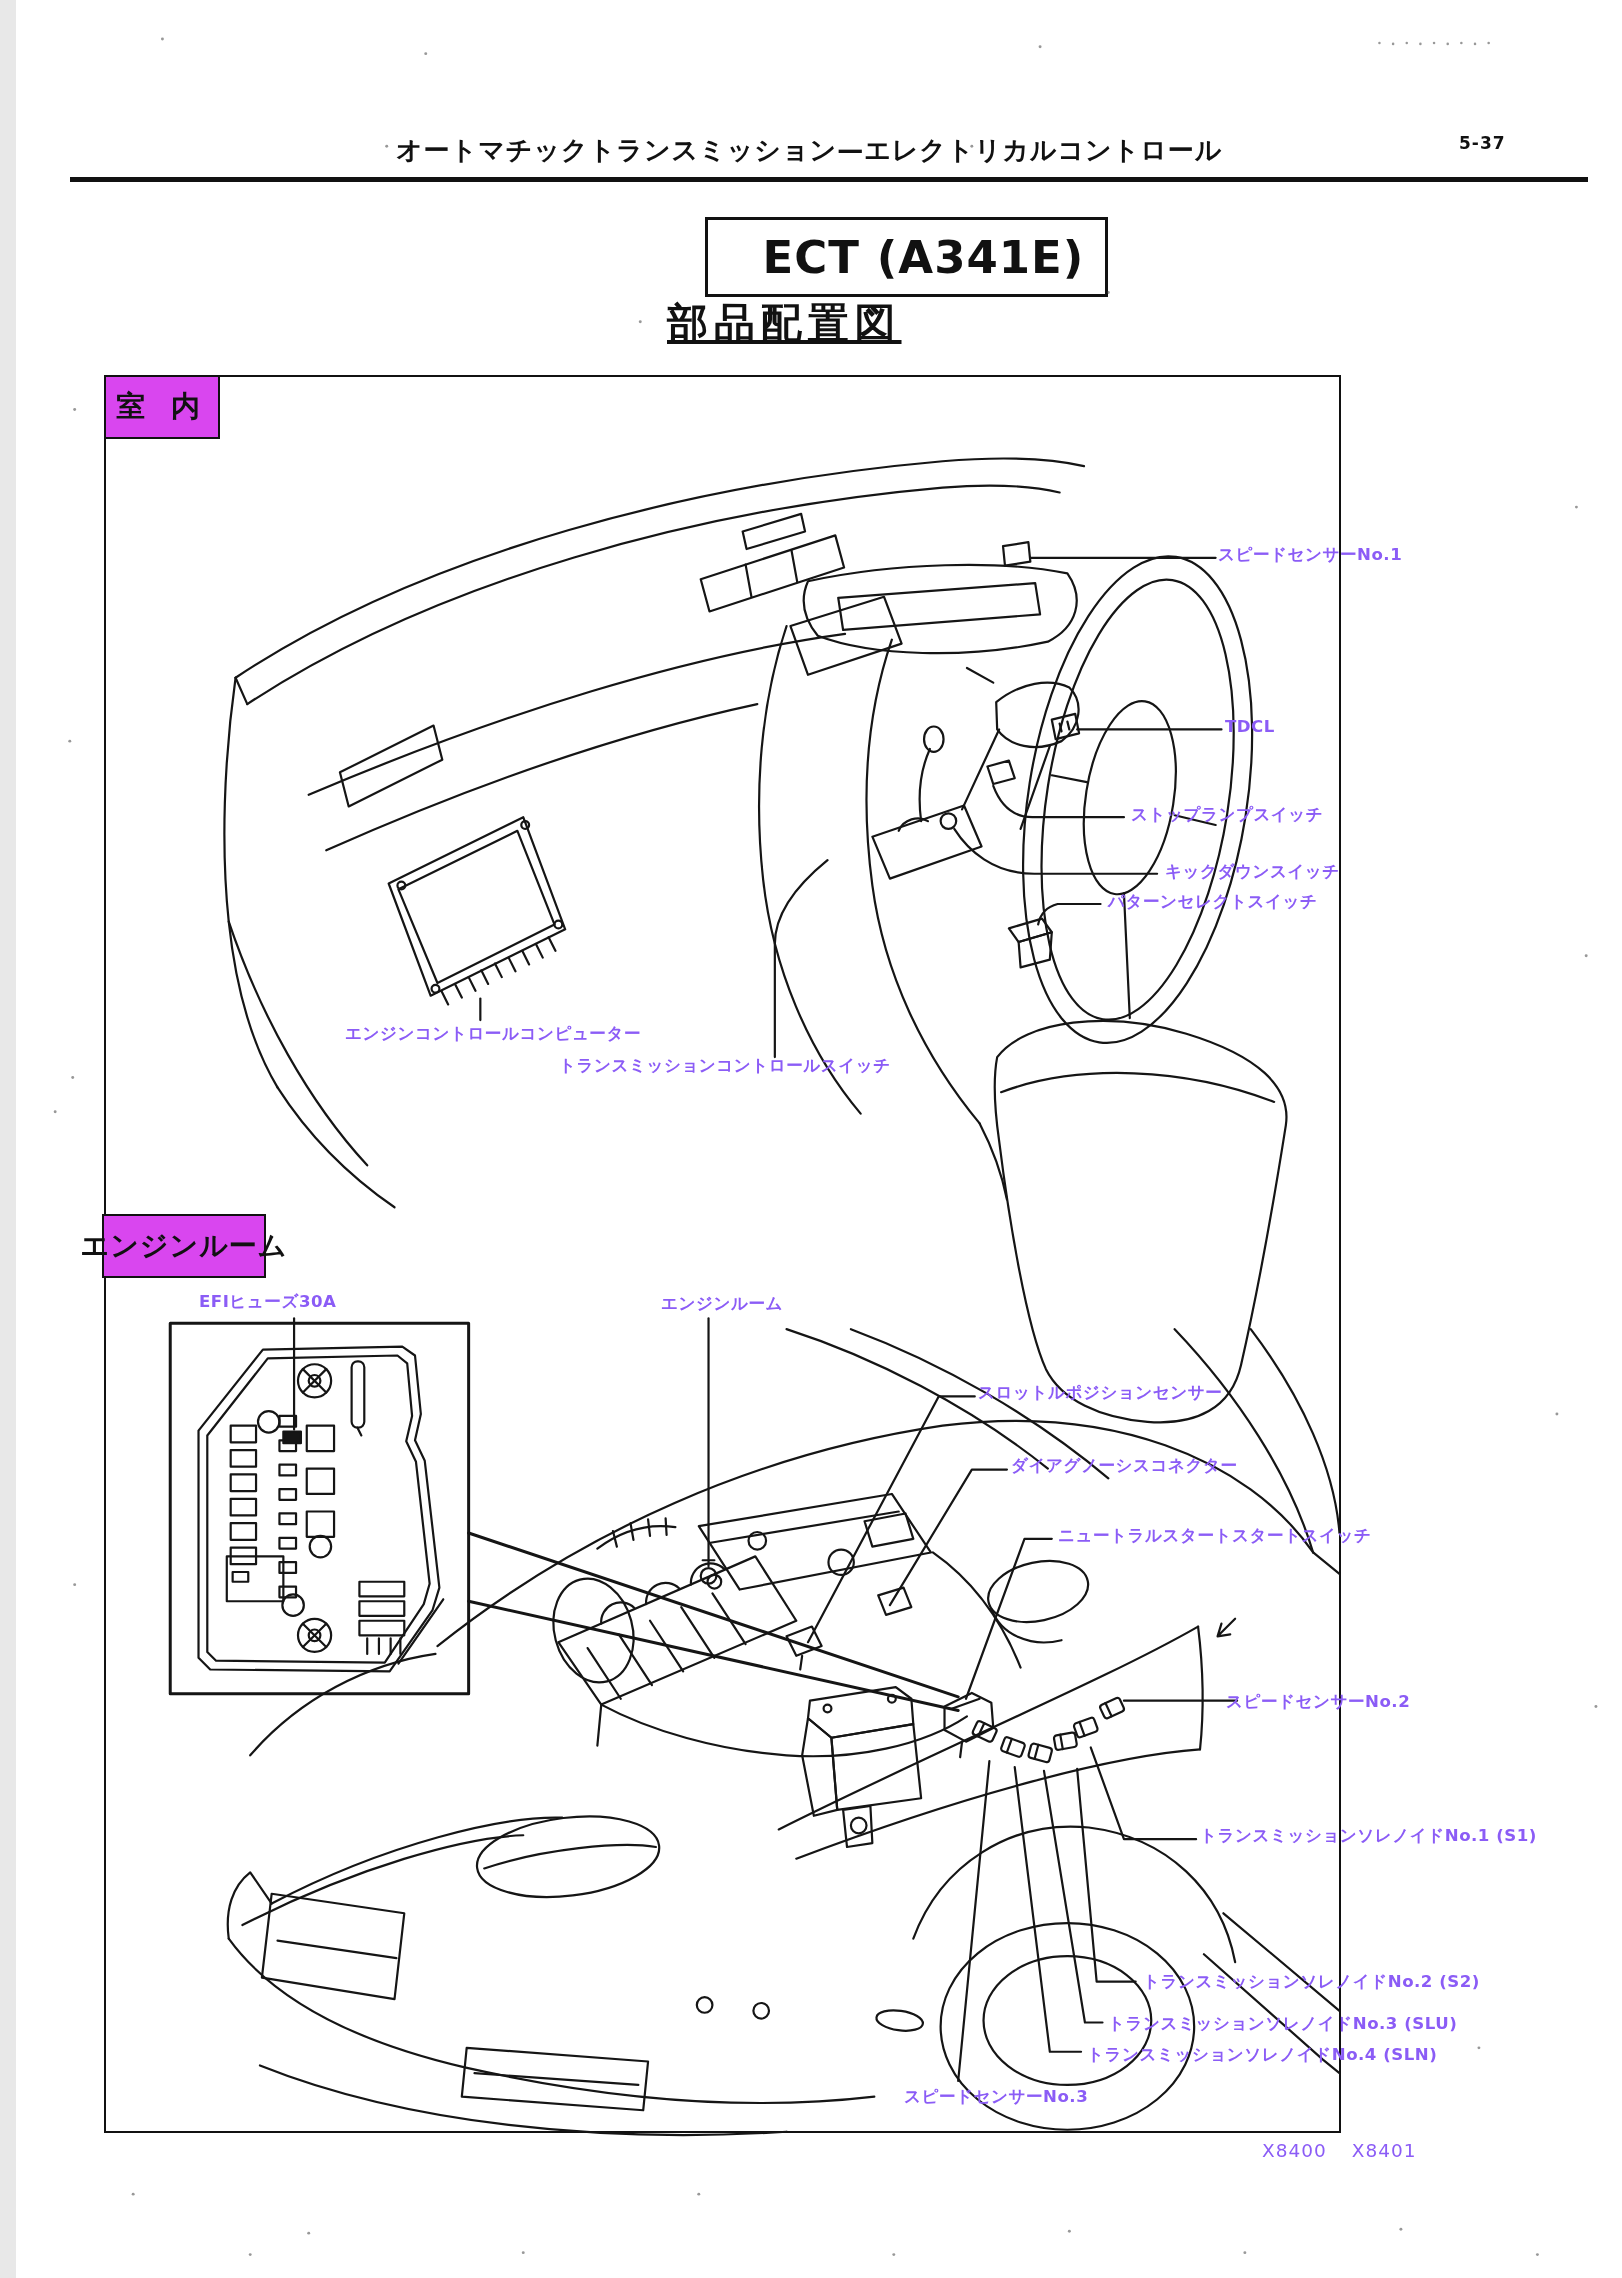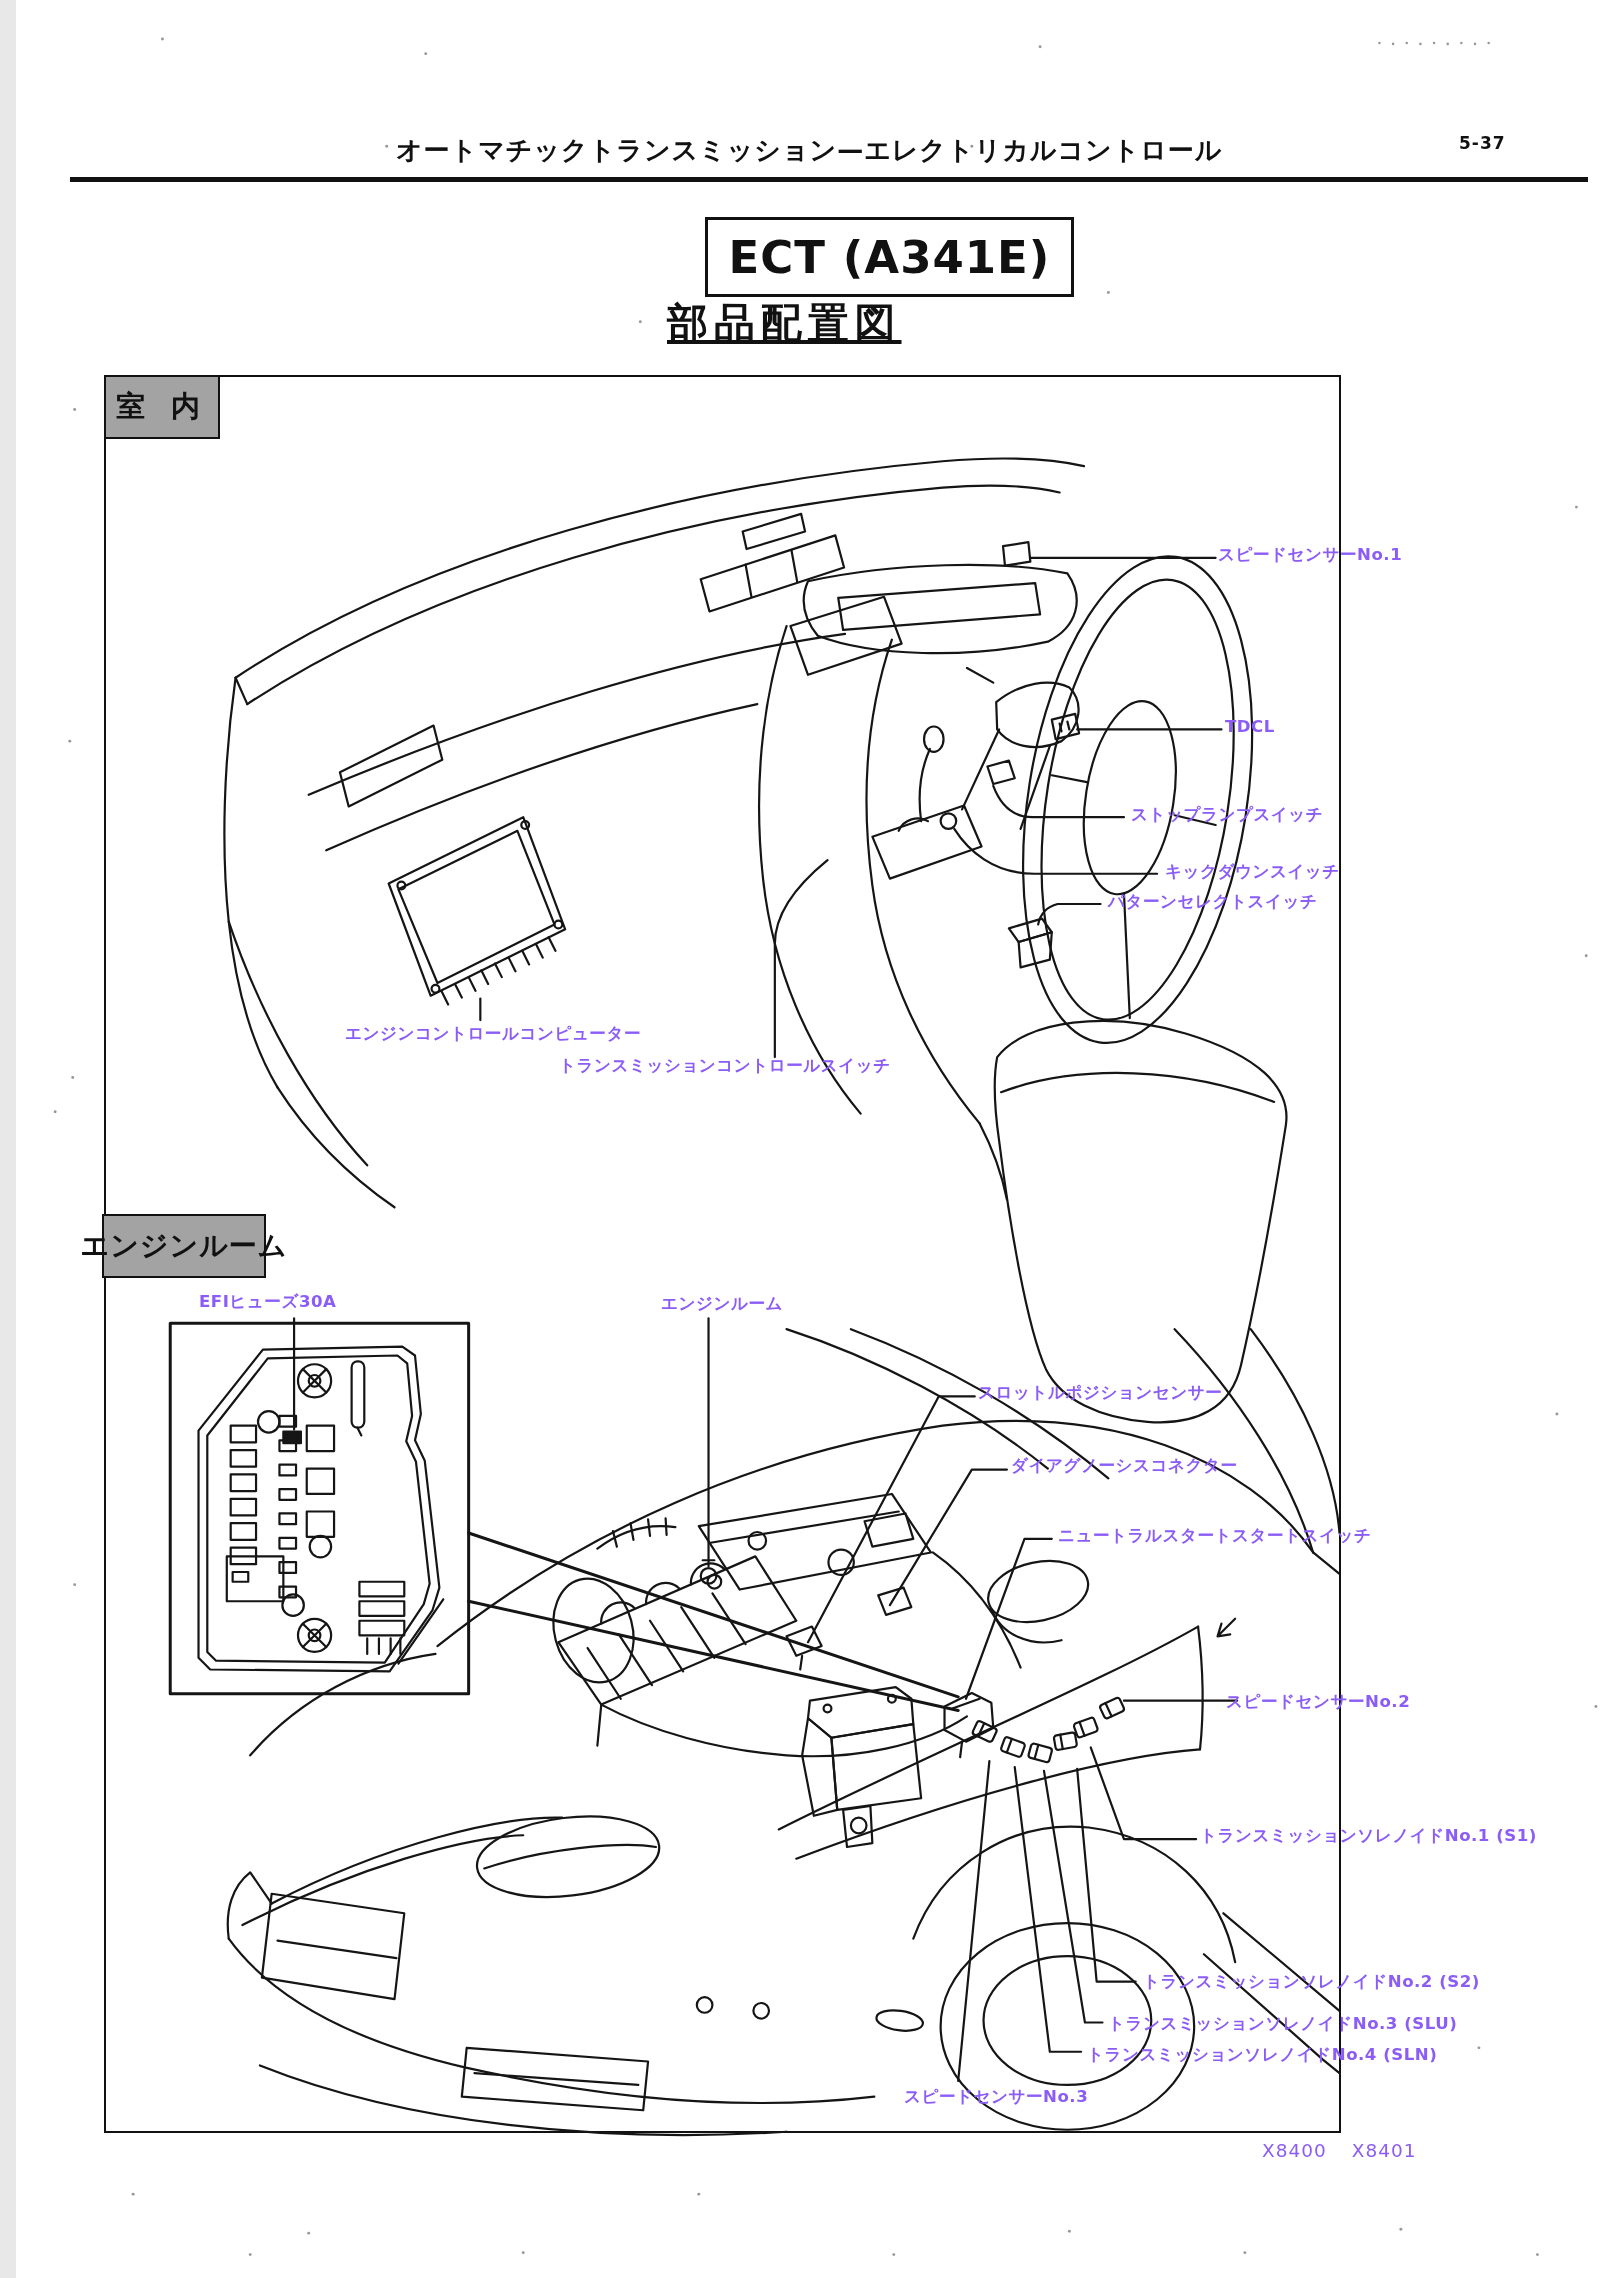--- a/index.html
+++ b/index.html
@@ -3,25 +3,25 @@
 <meta charset="utf-8">
 <style>
   html,body{margin:0;padding:0;background:#e8e8e8;}
   #page{position:relative;width:1623px;height:2278px;background:#ffffff;overflow:hidden;
         font-family:"DejaVu Sans","Liberation Sans",sans-serif;color:#111;margin-left:16px;}
   .abs{position:absolute;white-space:nowrap;}
   #header-title{left:380px;top:133px;font-size:26px;font-weight:bold;letter-spacing:1px;}
   #page-number{left:1443px;top:133px;font-size:17px;font-weight:bold;letter-spacing:1px;}
   #header-rule{left:54px;top:177px;width:1518px;height:4.9px;background:#111;}
   #model-box{left:689px;top:217px;width:363px;height:74px;border:3.9px solid #111;
-             display:flex;align-items:center;justify-content:center;}
+             display:flex;align-items:center;justify-content:center;padding-left:34px;}
   #model-box span{font-size:45px;font-weight:bold;letter-spacing:1px;}
   #section-subtitle{left:651px;top:296px;font-size:41px;font-weight:bold;letter-spacing:5.9px;text-decoration:underline;}
   #outer-box{left:88px;top:375px;width:1237px;height:1758px;border:2.9px solid #111;box-sizing:border-box;}
-  .section-label{border:2.9px solid #111;background:#a3a3a3;display:flex;align-items:center;justify-content:center;z-index:5;}
+  .section-label{border:2.9px solid #111;background:#d946ef;display:flex;align-items:center;justify-content:center;z-index:5;}
   #interior-label{left:88px;top:375px;width:112px;height:60px;font-size:29px;font-weight:bold;letter-spacing:7.8px;}
   #engine-room-label{left:86px;top:1214px;width:160px;height:60px;border-width:2px;font-size:28px;font-weight:bold;letter-spacing:1px;}
   .callout{position:absolute;font-size:16.6px;font-weight:bold;letter-spacing:0.5px;white-space:nowrap;z-index:4;color:#8b5cf6;}
   #figure-codes{left:1246px;top:2140px;font-size:18.5px;font-weight:normal;letter-spacing:1px;}
   #figure-codes .gap{display:inline-block;width:25px;}
   svg{position:absolute;left:0;top:0;z-index:3;pointer-events:none;}
   svg *{vector-effect:non-scaling-stroke;}
 </style>
 </head>
 <body>

